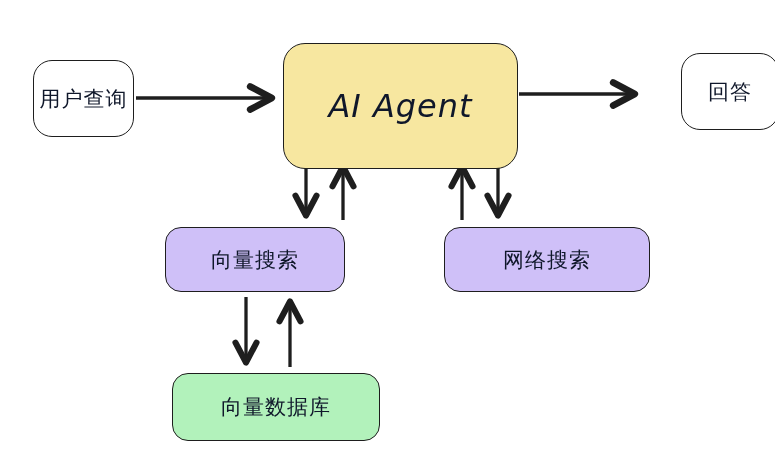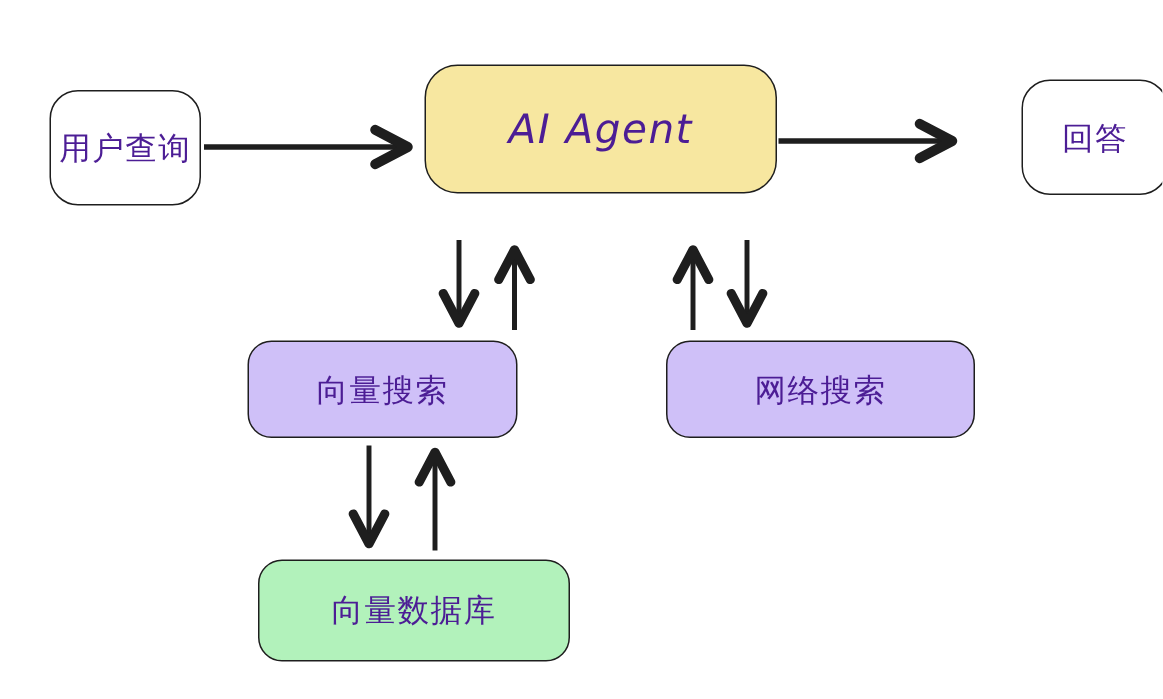--- a/index.html
+++ b/index.html
@@ -23,28 +23,28 @@
     pointer-events: none;
   }
   .node {
     position: absolute;
     display: flex;
     align-items: center;
     justify-content: center;
     box-sizing: border-box;
     border: 1.7px solid #1e1e1e;
     background: #ffffff;
-    color: #4c1d95;
+    color: #0f172a;
     font-size: 21px;
     letter-spacing: 1px;
     white-space: nowrap;
   }
   .n-user    { left: 33px;  top: 60px;  width: 101px; height: 77px;  border-radius: 19px; }
-  .n-agent   { left: 283px; top: 43px;  width: 235px; height: 86px; border-radius: 22px;
-               background: #f7e7a0; font-style: italic; font-size: 27px; letter-spacing: 1px; }
+  .n-agent   { left: 283px; top: 43px;  width: 235px; height: 126px; border-radius: 22px;
+               background: #f7e7a0; font-style: italic; font-size: 32px; letter-spacing: 1px; }
   .n-answer  { left: 645px; top: 53px;  width: 98px;  height: 77px;  border-radius: 19px; margin-left: 36px; }
   .n-vsearch { left: 165px; top: 227px; width: 180px; height: 65px;  border-radius: 16px; background: #cfc0f8; }
   .n-wsearch { left: 444px; top: 227px; width: 206px; height: 65px;  border-radius: 16px; background: #cfc0f8; }
   .n-vdb     { left: 172px; top: 373px; width: 208px; height: 68px;  border-radius: 16px; background: #b2f2bb; }
 </style>
 </head>
 <body>
 
 <div class="canvas">
 

